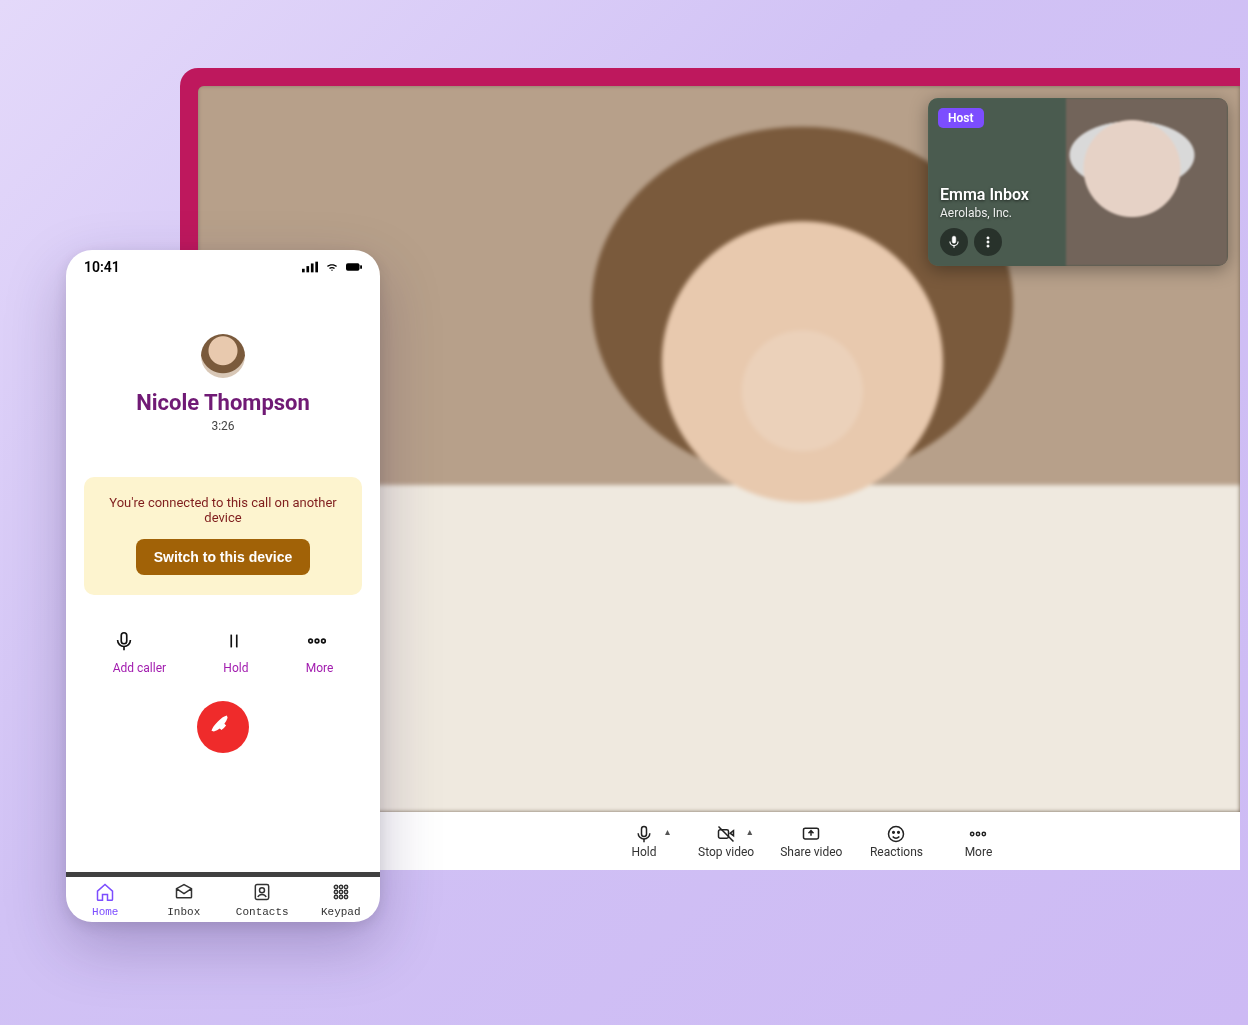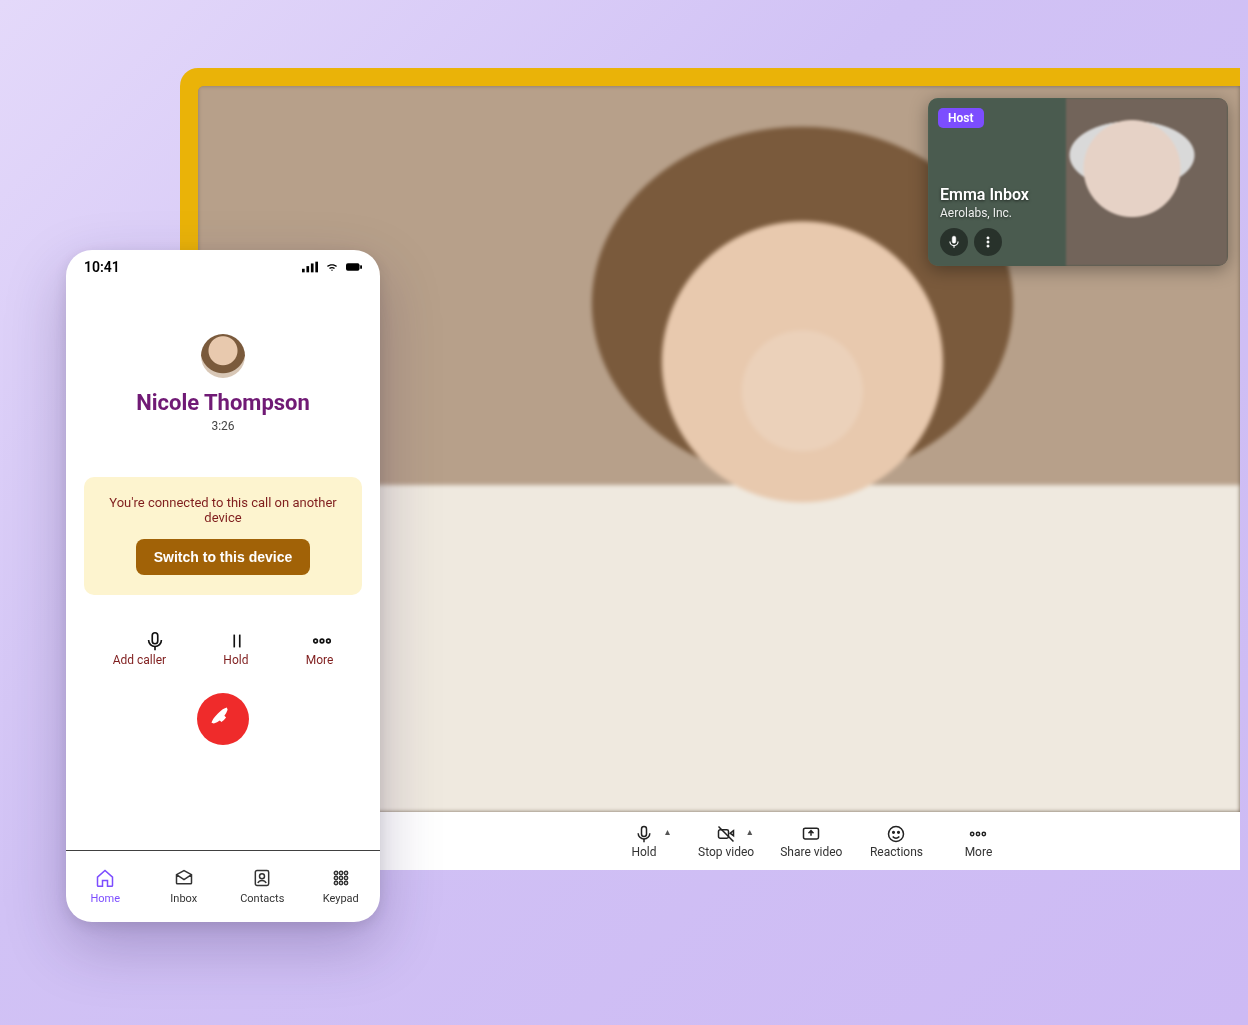--- a/index.html
+++ b/index.html
@@ -12,21 +12,21 @@
     overflow: hidden;
   }
 
   
   .desktop-frame {
     position: absolute;
     left: 180px;
     top: 68px;
     width: 1060px;
     height: 800px;
-    background: #eab308;
+    background: #be185d;
     border-radius: 18px 0 0 0;
     padding: 18px 0 0 18px;
     overflow: hidden;
   }
   .video-area {
     position: relative;
     width: 100%;
     height: 726px;
     background: linear-gradient(135deg,#8c7b68,#6b5c4c);
     border-radius: 6px 0 0 0;
@@ -164,30 +164,30 @@
   .notice-text{font-size:13px;color:#7f1d1d;}
   .switch-btn{
     margin-top:14px;
     background:#a16207;color:#fff;border:none;
     padding:10px 18px;border-radius:8px;font-size:14px;font-weight:600;
     cursor:pointer;
   }
   .call-actions{
     margin-top:34px;display:flex;width:100%;justify-content:space-around;
   }
-  .call-action{display:flex;flex-direction:column;align-items:flex-end;gap:0;font-size:12px;color:#7f1d1d;cursor:pointer;}
+  .call-action{display:flex;flex-direction:column;align-items:flex-start;gap:8px;font-size:12px;color:#a21caf;cursor:pointer;}
   .call-action .ca-ico{height:24px;display:flex;align-items:center;}
   .call-action svg{width:22px;height:22px;stroke:#111;fill:none;stroke-width:1.8;}
   .hangup{
     margin-top:26px;width:52px;height:52px;border-radius:50%;
     background:#ef2b2b;display:flex;align-items:center;justify-content:center;cursor:pointer;
   }
   .hangup svg{width:26px;height:26px;fill:#fff;}
   .navbar{
-    height:72px;border-top:1px solid #404040;display:flex;
+    height:50px;border-top:5px solid #404040;display:flex;font-family:Liberation Mono, monospace;
   }
   .nav-item{
     flex:1;display:flex;flex-direction:column;align-items:center;justify-content:center;
     font-size:11px;color:#333;gap:4px;cursor:pointer;
   }
   .nav-item.active{color:#7c4dff;}
   .nav-item svg{width:20px;height:20px;stroke:#333;fill:none;stroke-width:1.8;}
   .nav-item.active svg{stroke:#7c4dff;}
 </style>
 </head>

